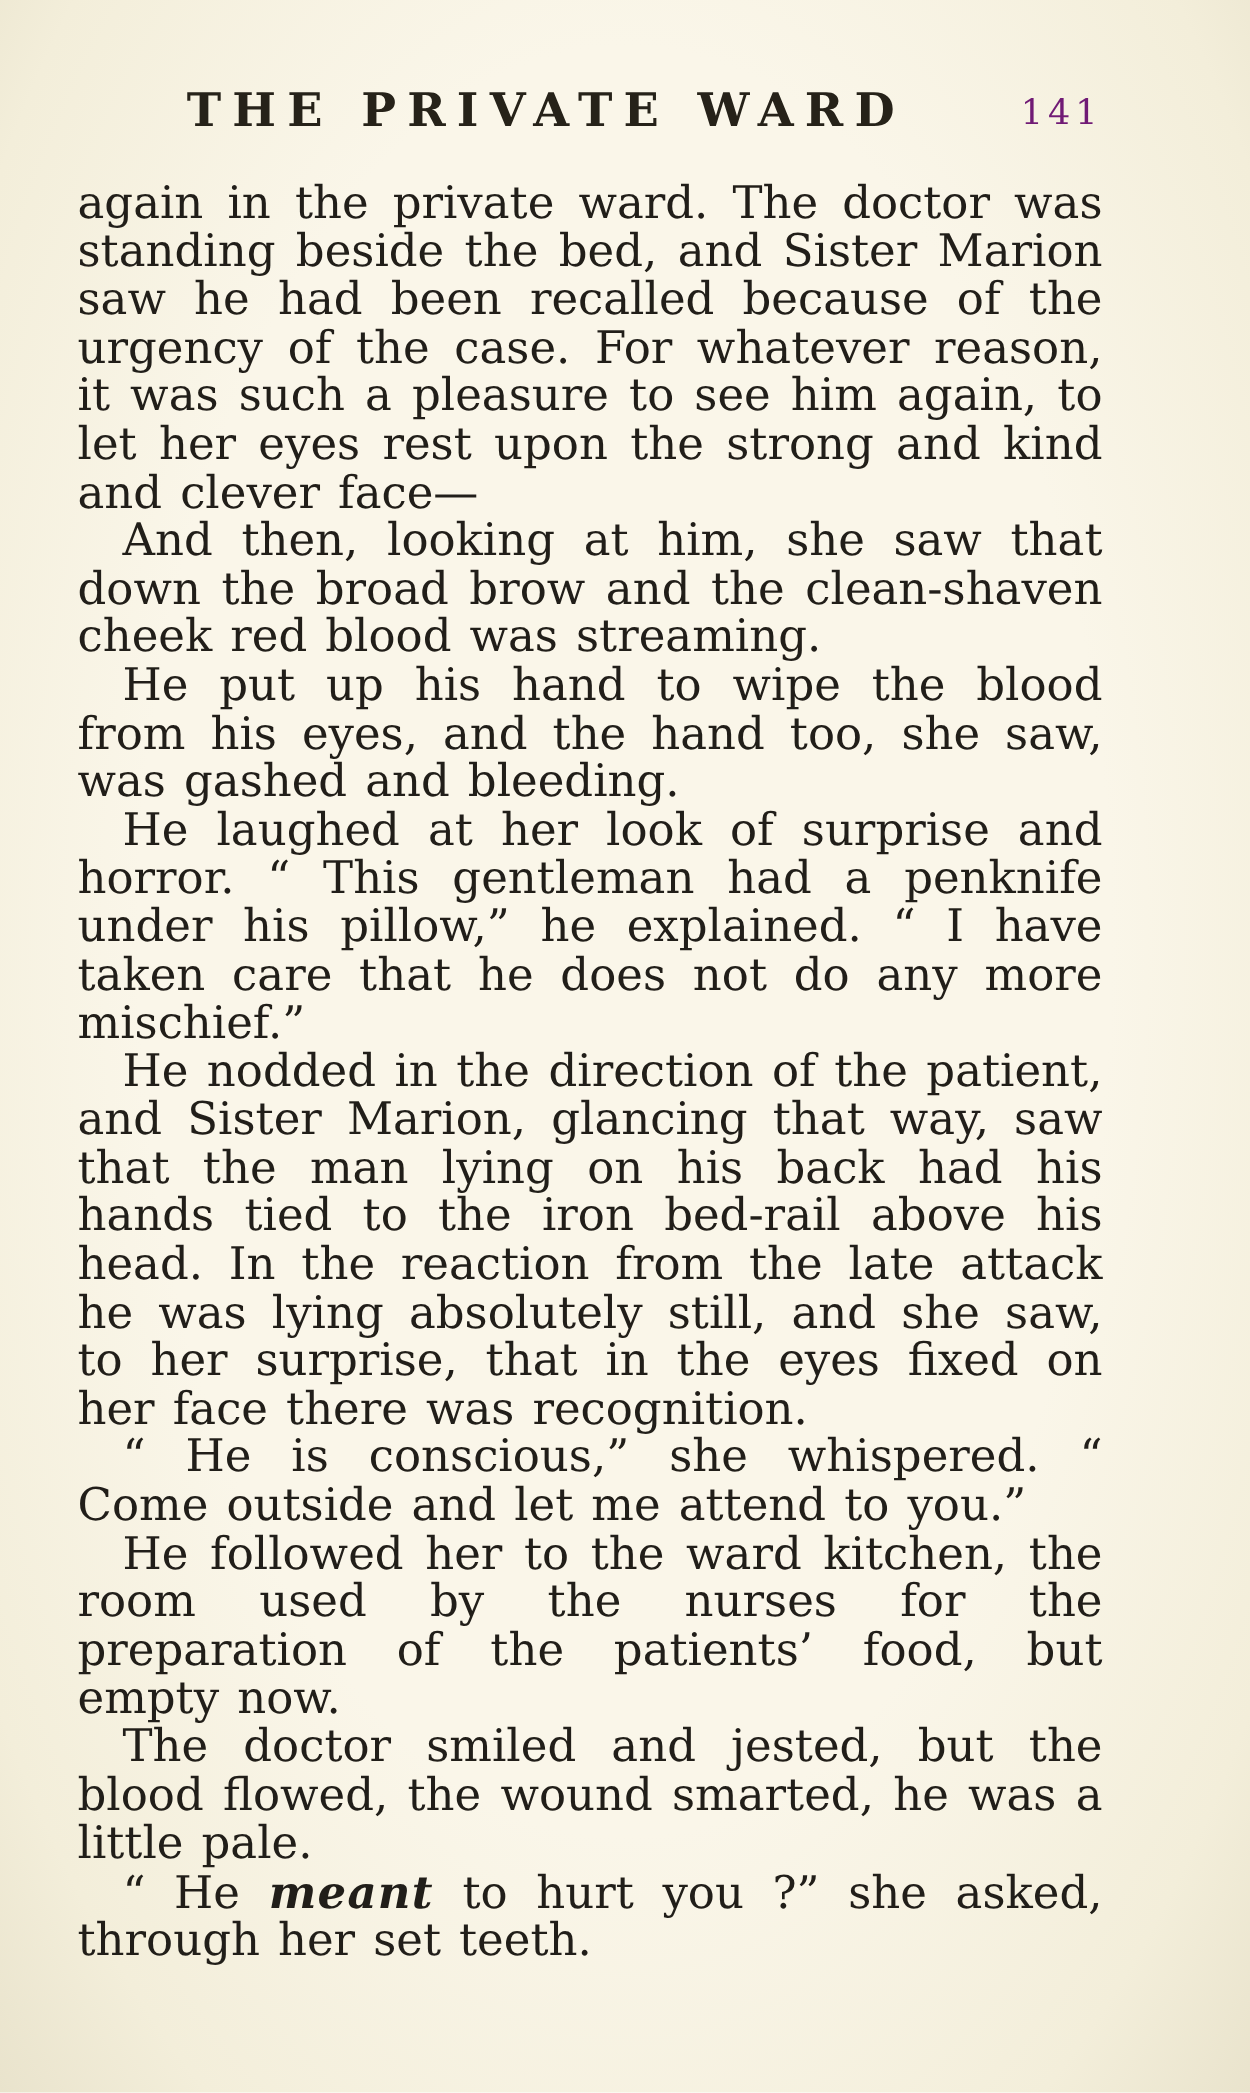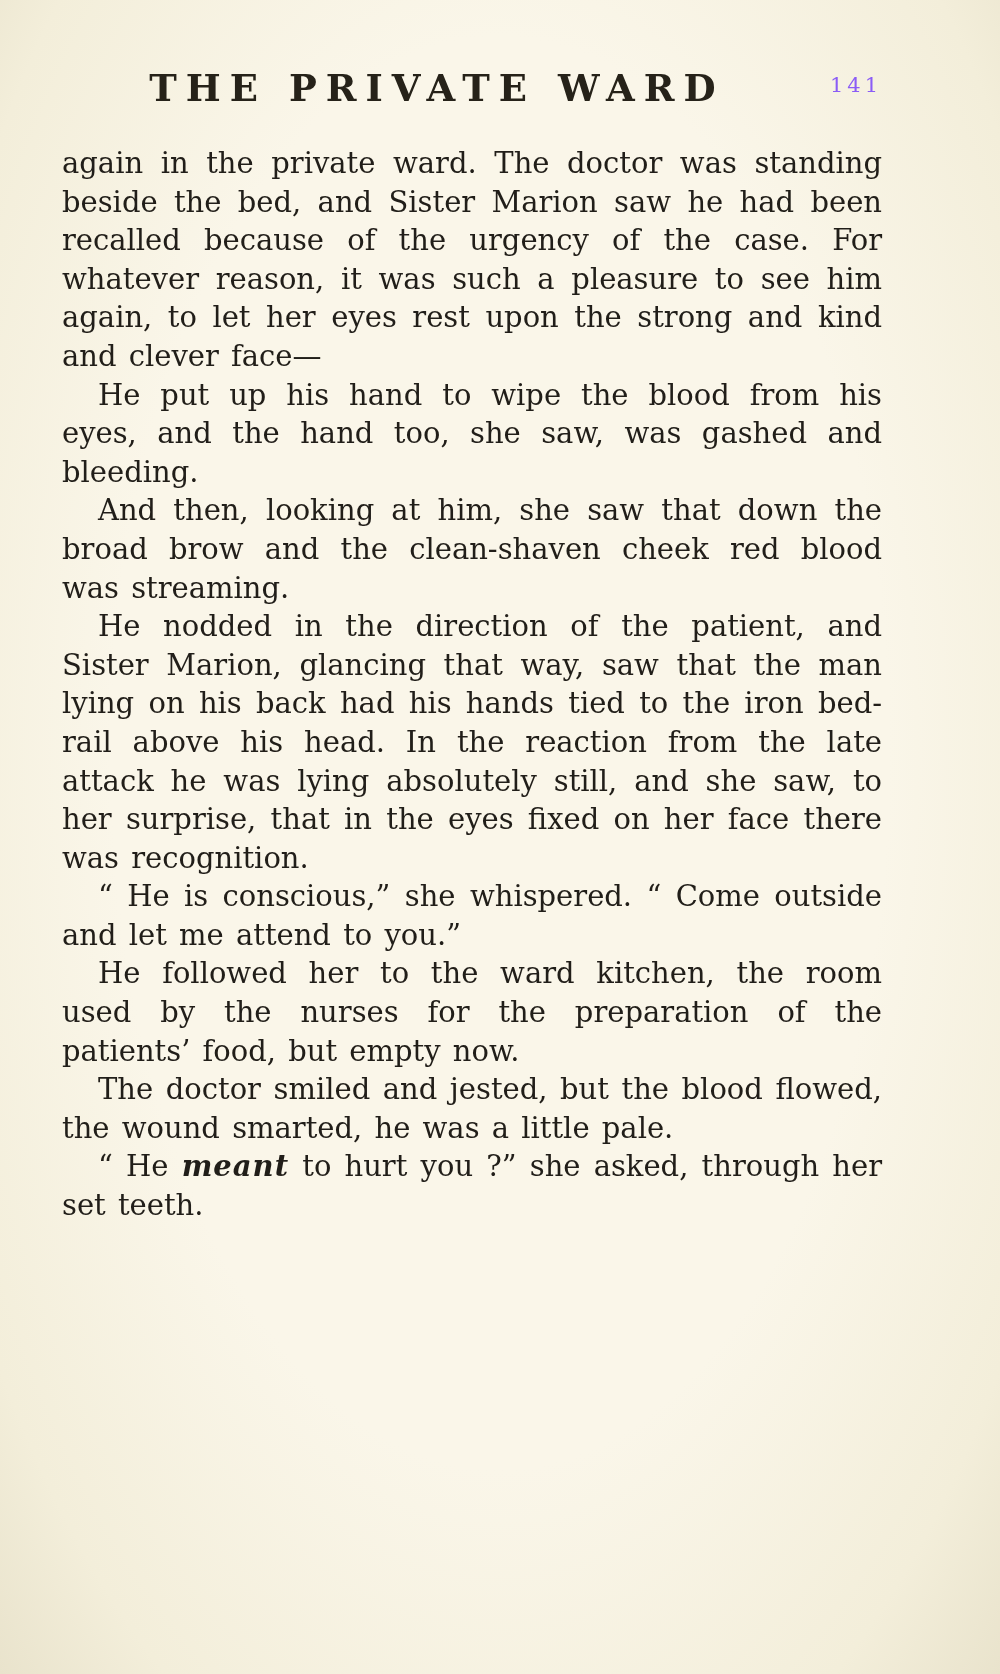--- a/index.html
+++ b/index.html
@@ -33,48 +33,49 @@
     font-size: 37px;
     font-weight: bold;
     letter-spacing: 9px;
     white-space: nowrap;
     color: #262219;
   }
   .running-head .folio {
     position: absolute;
     right: 0;
     top: 7px;
-    font-size: 21px;
+    font-size: 28px;
     letter-spacing: 4px;
-    color: #8b5cf6;
+    color: #701a75;
   }
   .body-text p.para {
     margin: 0;
     text-align: justify;
-    font-size: 29px;
+    font-size: 36px;
     line-height: 38.6px;
     word-spacing: 3px;
   }
   .body-text p.para.indent {
     text-indent: 36px;
   }
   .seg-italic { }
   .seg-bold-italic { font-style: italic; font-weight: bold; letter-spacing: 1px; }
 </style>
 </head>
 <body>
 
 <div class="page">
   <div class="running-head">
     <div class="title">THE PRIVATE WARD</div>
     <div class="folio">141</div>
   </div>
   <div class="body-text">
       <p class="para"><span>again in the private ward.  The doctor was standing beside the bed, and Sister Marion saw he had been recalled because of the urgency of the case.  For whatever reason, it was such a pleasure to see him again, to let her eyes rest upon the strong and kind and clever face—</span></p>
+      <p class="para indent"><span>And then, looking at him, she saw that down the broad brow and the clean-shaven cheek red blood was streaming.</span></p>
       <p class="para indent"><span>He put up his hand to wipe the blood from his eyes, and the hand too, she saw, was gashed and bleeding.</span></p>
-      <p class="para indent"><span>And then, looking at him, she saw that down the broad brow and the clean-shaven cheek red blood was streaming.</span></p>
+      <p class="para indent"><span>He laughed at her look of surprise and horror. “ This gentleman had a penknife under his pillow,” he explained.  “ I have taken care that he does not do any more mischief.”</span></p>
       <p class="para indent"><span>He nodded in the direction of the patient, and Sister Marion, glancing that way, saw that the man lying on his back had his hands tied to the iron bed-rail above his head.  In the reaction from the late attack he was lying absolutely still, and she saw, to her surprise, that in the eyes fixed on her face there was recognition.</span></p>
       <p class="para indent"><span>“ He </span><span class="seg-italic">is</span><span> conscious,” she whispered.  “ Come outside and let me attend to you.”</span></p>
       <p class="para indent"><span>He followed her to the ward kitchen, the room used by the nurses for the preparation of the patients’ food, but empty now.</span></p>
       <p class="para indent"><span>The doctor smiled and jested, but the blood flowed, the wound smarted, he was a little pale.</span></p>
       <p class="para indent"><span>“ He </span><span class="seg-bold-italic">meant</span><span> to hurt you ?” she asked, through her set teeth.</span></p>
     </div>
 </div>
 
 </body></html>

